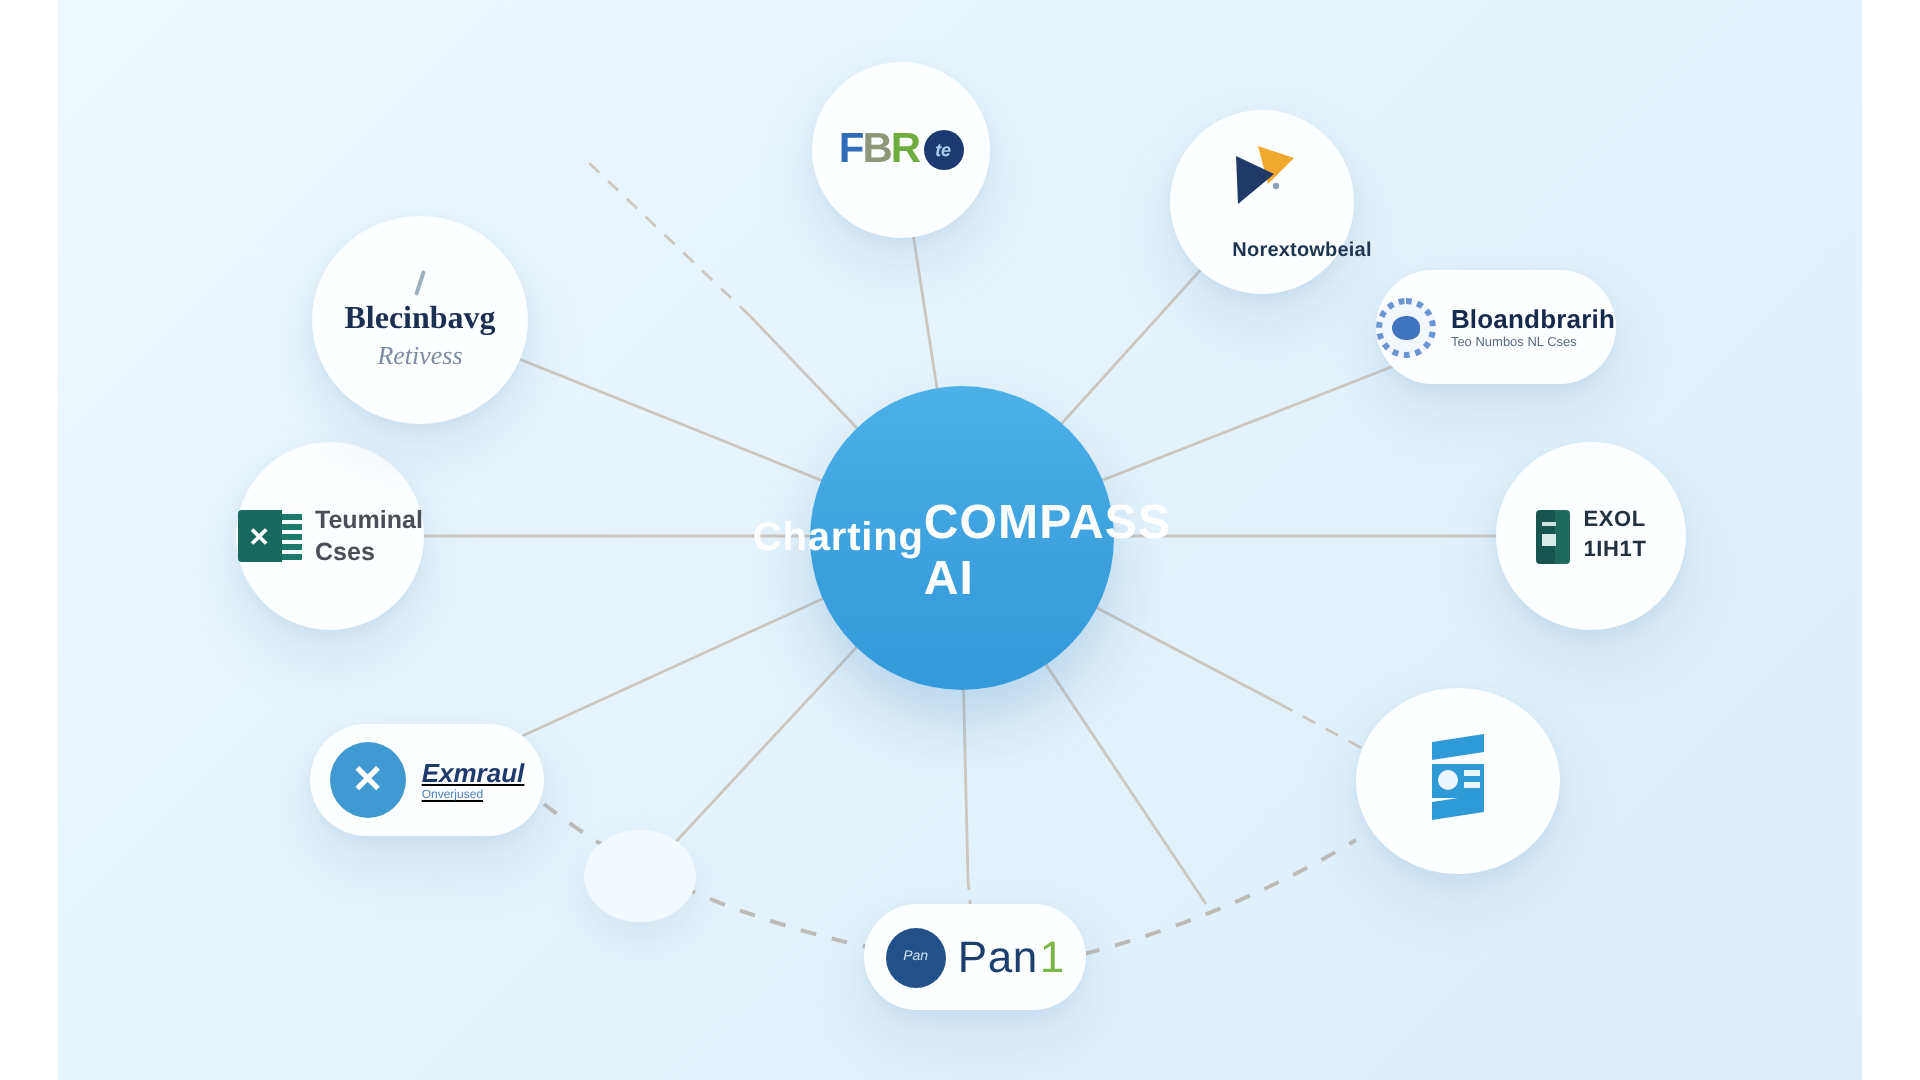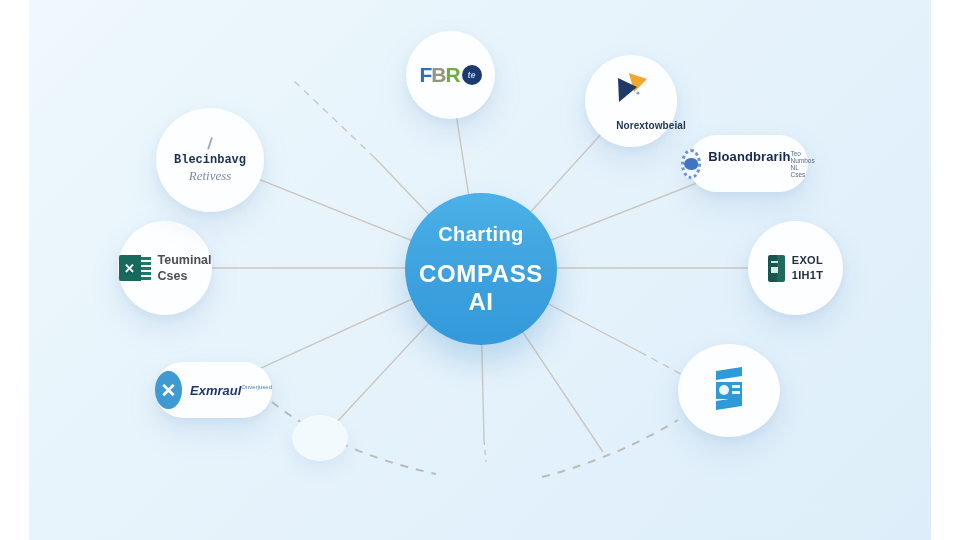--- a/index.html
+++ b/index.html
@@ -13,22 +13,22 @@
   .node { position:absolute; z-index:2; background:#fdfeff;
           box-shadow:0 14px 28px rgba(110,155,205,.18), 0 3px 8px rgba(110,155,205,.10);
           display:flex; align-items:center; justify-content:center; }
   .circle { border-radius:50%; flex-direction:column; }
   .pill { border-radius:32px; }
 
   
   .hub { position:absolute; z-index:3; left:405px; top:193px; width:152px; height:152px;
          border-radius:50%; background:linear-gradient(180deg,#4cb1e7 0%, #3ba0dd 60%, #339adb 100%);
          box-shadow:0 16px 30px rgba(70,140,200,.28);
-         display:flex; flex-direction:column; align-items:center; justify-content:center;
-         color:#ffffff; text-align:center; }
+         display:flex; flex-direction:row; align-items:center; justify-content:center;
+         color:#ffffff; text-align:left; }
   .hub .l1 { font-size:20px; font-weight:700; letter-spacing:.4px; }
   .hub .l2 { font-size:24px; font-weight:700; letter-spacing:.6px; margin-top:14px; }
 
   
   .fbr { left:406px; top:31px; width:89px; height:88px; }
   .fbr .logo { display:flex; align-items:center; font-weight:800; font-size:21px; letter-spacing:-1px; }
   .fbr .lf { color:#2f6db8; } .fbr .lb { color:#8e9779; } .fbr .lr { color:#6fae3e; }
   .fbr .badge { width:20px; height:20px; border-radius:50%; background:#1d3a70; color:#a9cdef;
                 font-size:9px; font-style:italic; display:flex; align-items:center; justify-content:center;
                 margin-left:2px; letter-spacing:0; }
@@ -36,21 +36,21 @@
   
   .norex { left:585px; top:55px; width:92px; height:92px; flex-direction:column; }
   .norex .label { font-size:10px; font-weight:700; color:#1d3550; margin-top:16px; letter-spacing:.1px;padding-left:40px; }
 
   
   .bloand { left:688px; top:135px; width:120px; height:57px; gap:7px; }
   .gearcloud { width:30px; height:30px; border-radius:50%; border:3px dotted #6b95d2;
                display:flex; align-items:center; justify-content:center; background:#f2f7fd; }
   .gearcloud .blob { width:14px; height:12px; background:#3f74c0;
                      border-radius:60% 55% 50% 60%; }
-  .bloand .txt { display:flex; }
+  .bloand .txt { display:flex; flex-direction:column; }
   .bloand .t1 { font-size:13px; font-weight:700; color:#17294c; letter-spacing:.1px; }
   .bloand .t2 { font-size:6.5px; color:#5b6b85; margin-top:1px; }
 
   
   .exol { left:748px; top:221px; width:95px; height:94px; flex-direction:row; gap:7px; }
   .exol-ic { width:17px; height:27px; background:linear-gradient(90deg,#17564e 55%, #1e6b5e 55%);
              border-radius:2px; position:relative; }
   .exol-ic::before { content:""; position:absolute; left:3px; top:6px; width:7px; height:2px; background:#cfe3de; }
   .exol-ic::after  { content:""; position:absolute; left:3px; top:12px; width:7px; height:6px; background:#d8ebe6; }
   .exol .txt { font-size:11px; font-weight:700; color:#22303f; line-height:1.35; letter-spacing:.3px; }
@@ -66,37 +66,37 @@
   .pan .t2 { font-size:22px; color:#7ab648; font-weight:500; margin-left:1px; }
 
   
   .empty { left:292px; top:415px; width:56px; height:46px; border-radius:50%;
            background:#f3fafd; box-shadow:0 8px 18px rgba(110,155,205,.14); }
 
   
   .exm { left:155px; top:362px; width:117px; height:56px; gap:8px; }
   .exm .ic { width:38px; height:38px; border-radius:50%; background:#3f9ad1; color:#ffffff;
              font-size:19px; font-weight:800; display:flex; align-items:center; justify-content:center; }
-  .exm .txt { display:flex; flex-direction:row; }
+  .exm .txt { display:flex; flex-direction:column;text-decoration:underline; }
   .exm .t1 { font-size:13px; font-weight:700; font-style:italic; color:#1d3a6b; }
   .exm .t2 { font-size:6px; color:#4a7fc1; margin-top:1px; }
 
   
   .ret { left:118px; top:221px; width:94px; height:94px; flex-direction:row; gap:7px; }
   .ret-ic { width:32px; height:26px; display:flex; border-radius:2px; overflow:hidden; }
   .ret-ic .bk { width:22px; background:#16695c; color:#ffffff; font-size:13px; font-weight:800;
                 display:flex; align-items:center; justify-content:center; }
   .ret-ic .sp { width:10px; background:repeating-linear-gradient(180deg,#ffffff 0 2px,#1b7a6a 2px 5px); }
   .ret .txt { font-size:12.5px; font-weight:600; color:#4a4f57; line-height:1.3; }
 
   
   .blec { left:156px; top:108px; width:108px; height:104px; flex-direction:column; }
   .quill { width:2px; height:13px; background:#9fb0bf; transform:rotate(18deg); border-radius:2px;
            margin-bottom:3px; }
-  .blec .t1 { font-family:Liberation Mono, monospace; font-size:12px; font-weight:700; color:#1c2f52;text-align:right; }
+  .blec .t1 { font-family:Liberation Serif, serif; font-size:16px; font-weight:700; color:#1c2f52;text-align:right; }
   .blec .t2 { font-family:"Liberation Serif", serif; font-size:13px; font-style:italic; color:#7d8ba4;
               margin-top:1px; }
 </style>
 </head>
 <body>
 
 <div class="stage">
   <div class="canvas"></div>
 
   <svg class="lines" viewBox="0 0 960 540">
@@ -168,20 +168,27 @@
     <svg width="42" height="52" viewBox="0 0 42 52">
       <polygon points="8,6 34,2 34,11 8,15" fill="#2e9ad8"></polygon>
       <rect x="8" y="17" width="26" height="17" fill="#2e9ad8"></rect>
       <circle cx="16" cy="25" r="5" fill="#eaf5fc"></circle>
       <rect x="24" y="20" width="8" height="3" fill="#eaf5fc"></rect>
       <rect x="24" y="26" width="8" height="3" fill="#eaf5fc"></rect>
       <polygon points="8,36 34,32 34,41 8,45" fill="#2e9ad8"></polygon>
     </svg>
   </div>
 
+  <div class="node pill pan">
+    <div class="badge">Pan</div>
+    <div style="display:flex;align-items:baseline;">
+      <span class="t1">Pan</span>
+      <span class="t2">1</span>
+    </div>
+  </div>
 
   <div class="node empty"></div>
 
   <div class="node pill exm">
     <div class="ic">✕</div>
     <div class="txt">
       <div class="t1">Exmraul</div>
       <div class="t2">Onverjused</div>
     </div>
   </div>

